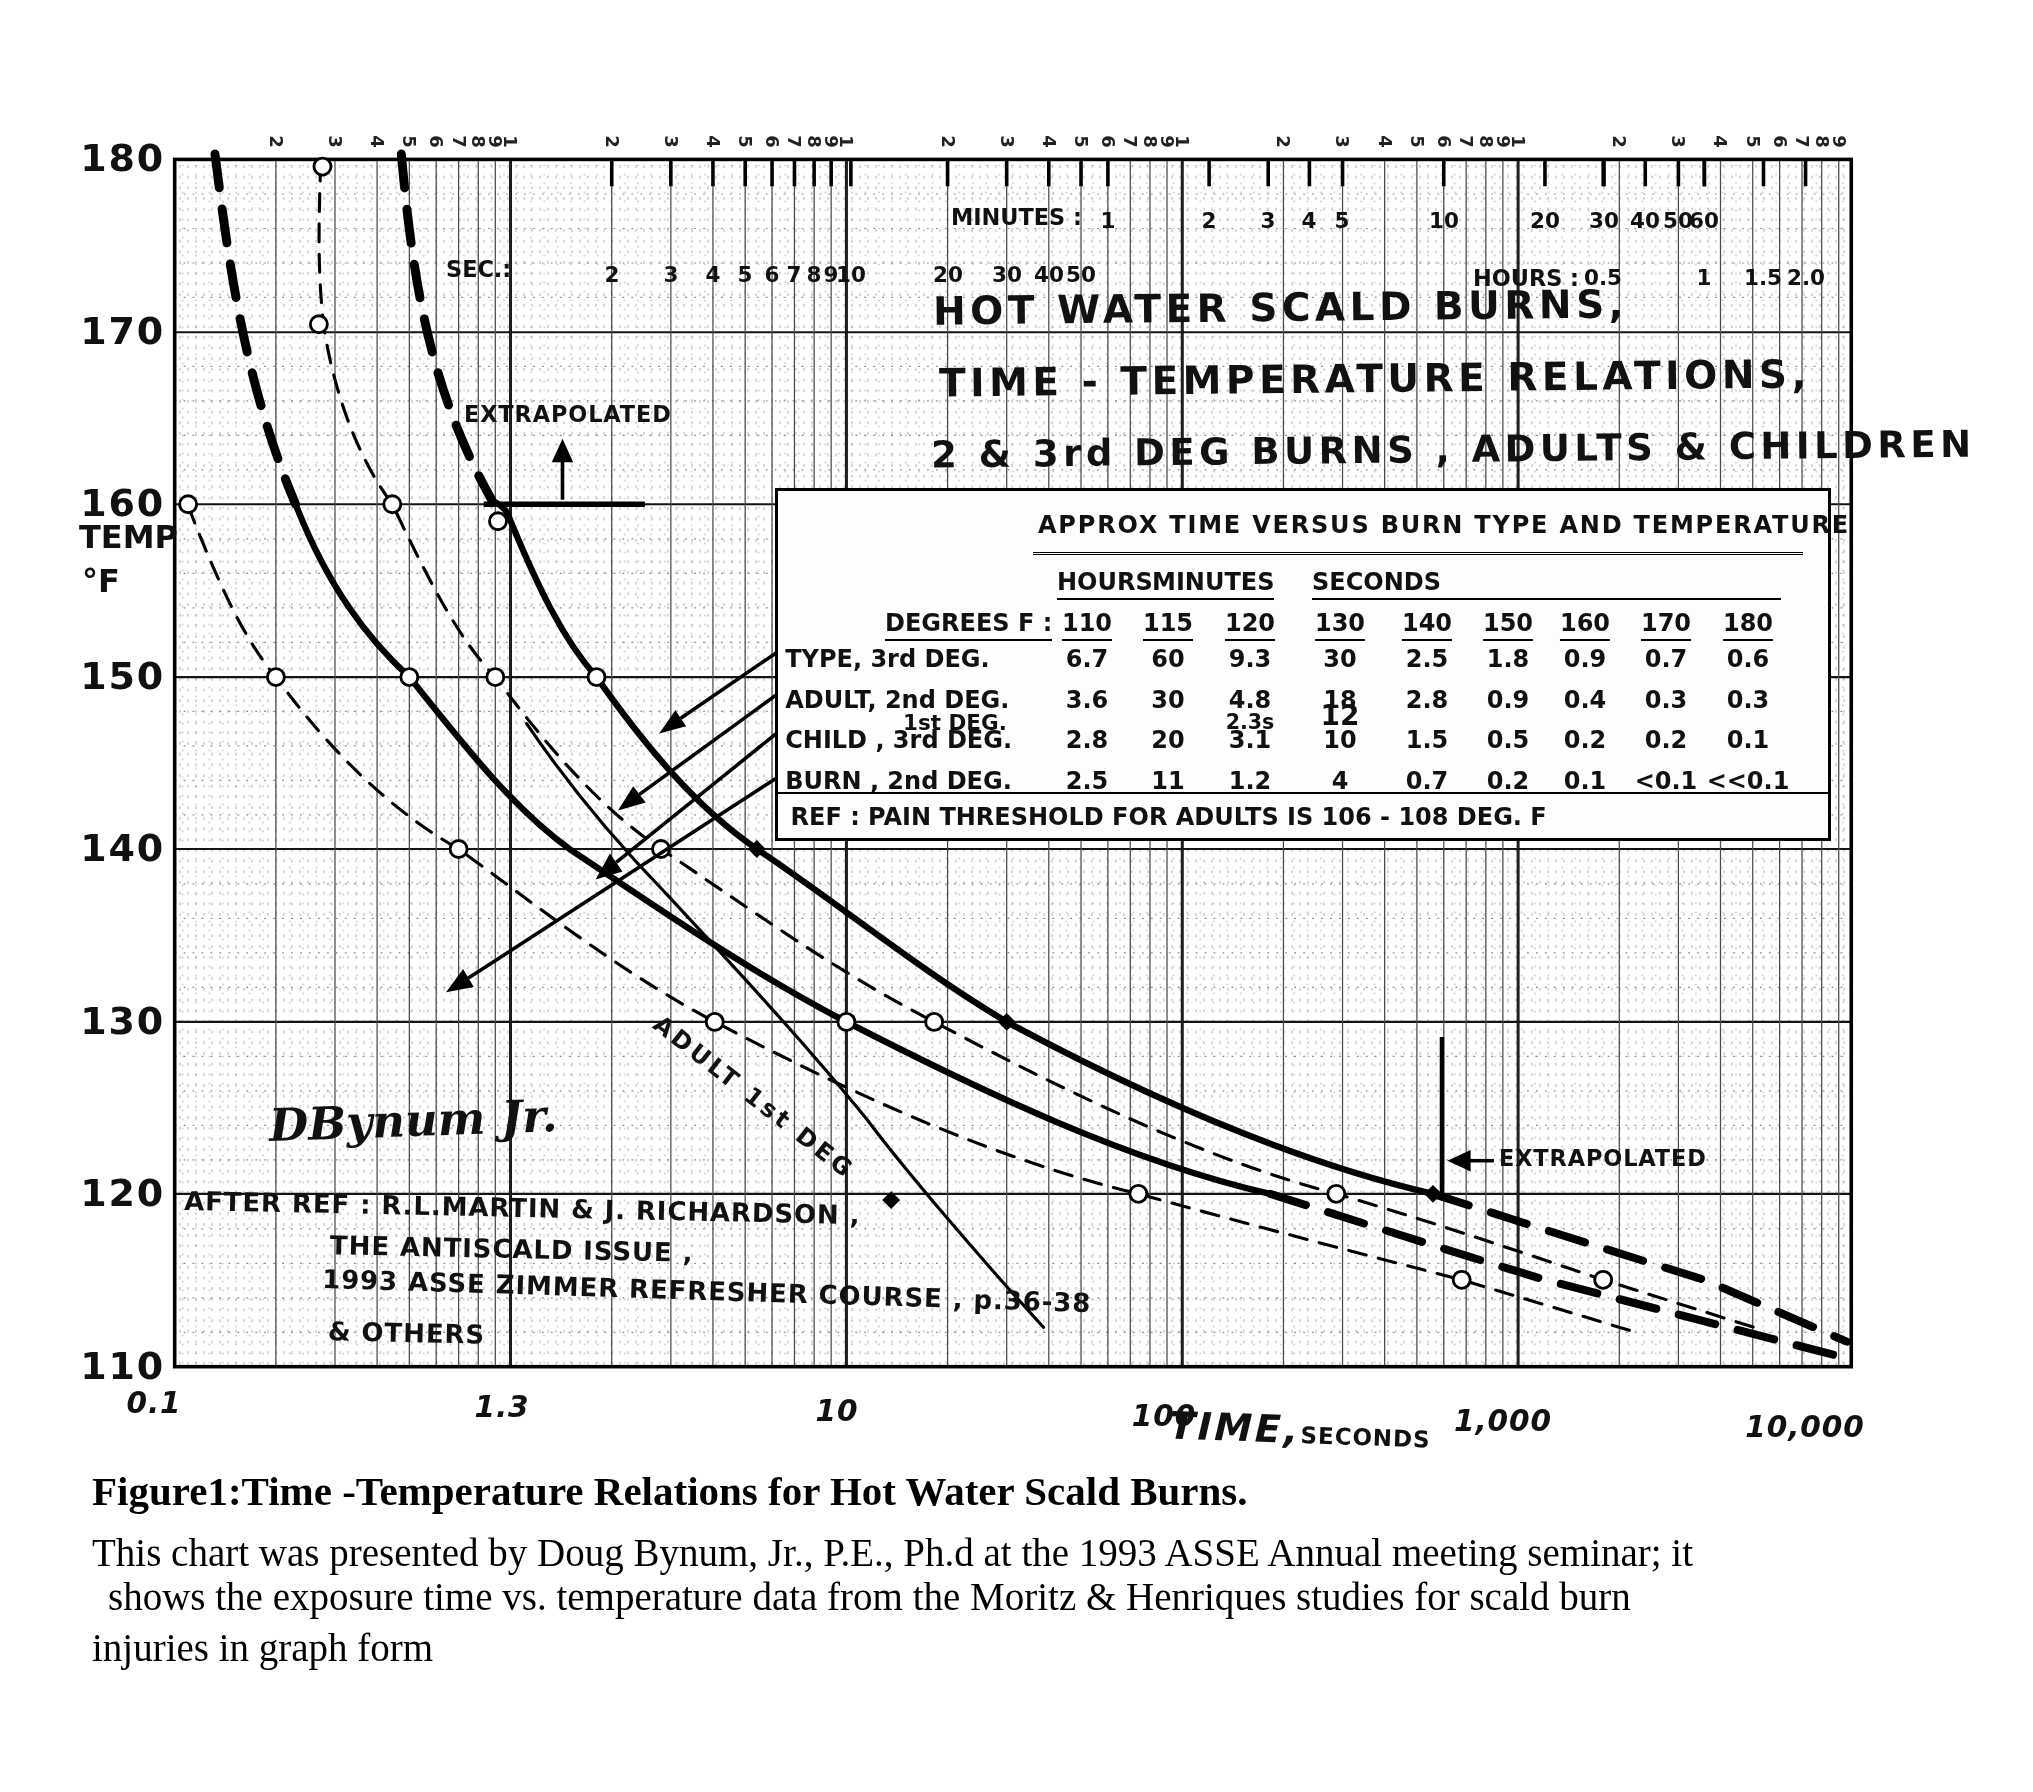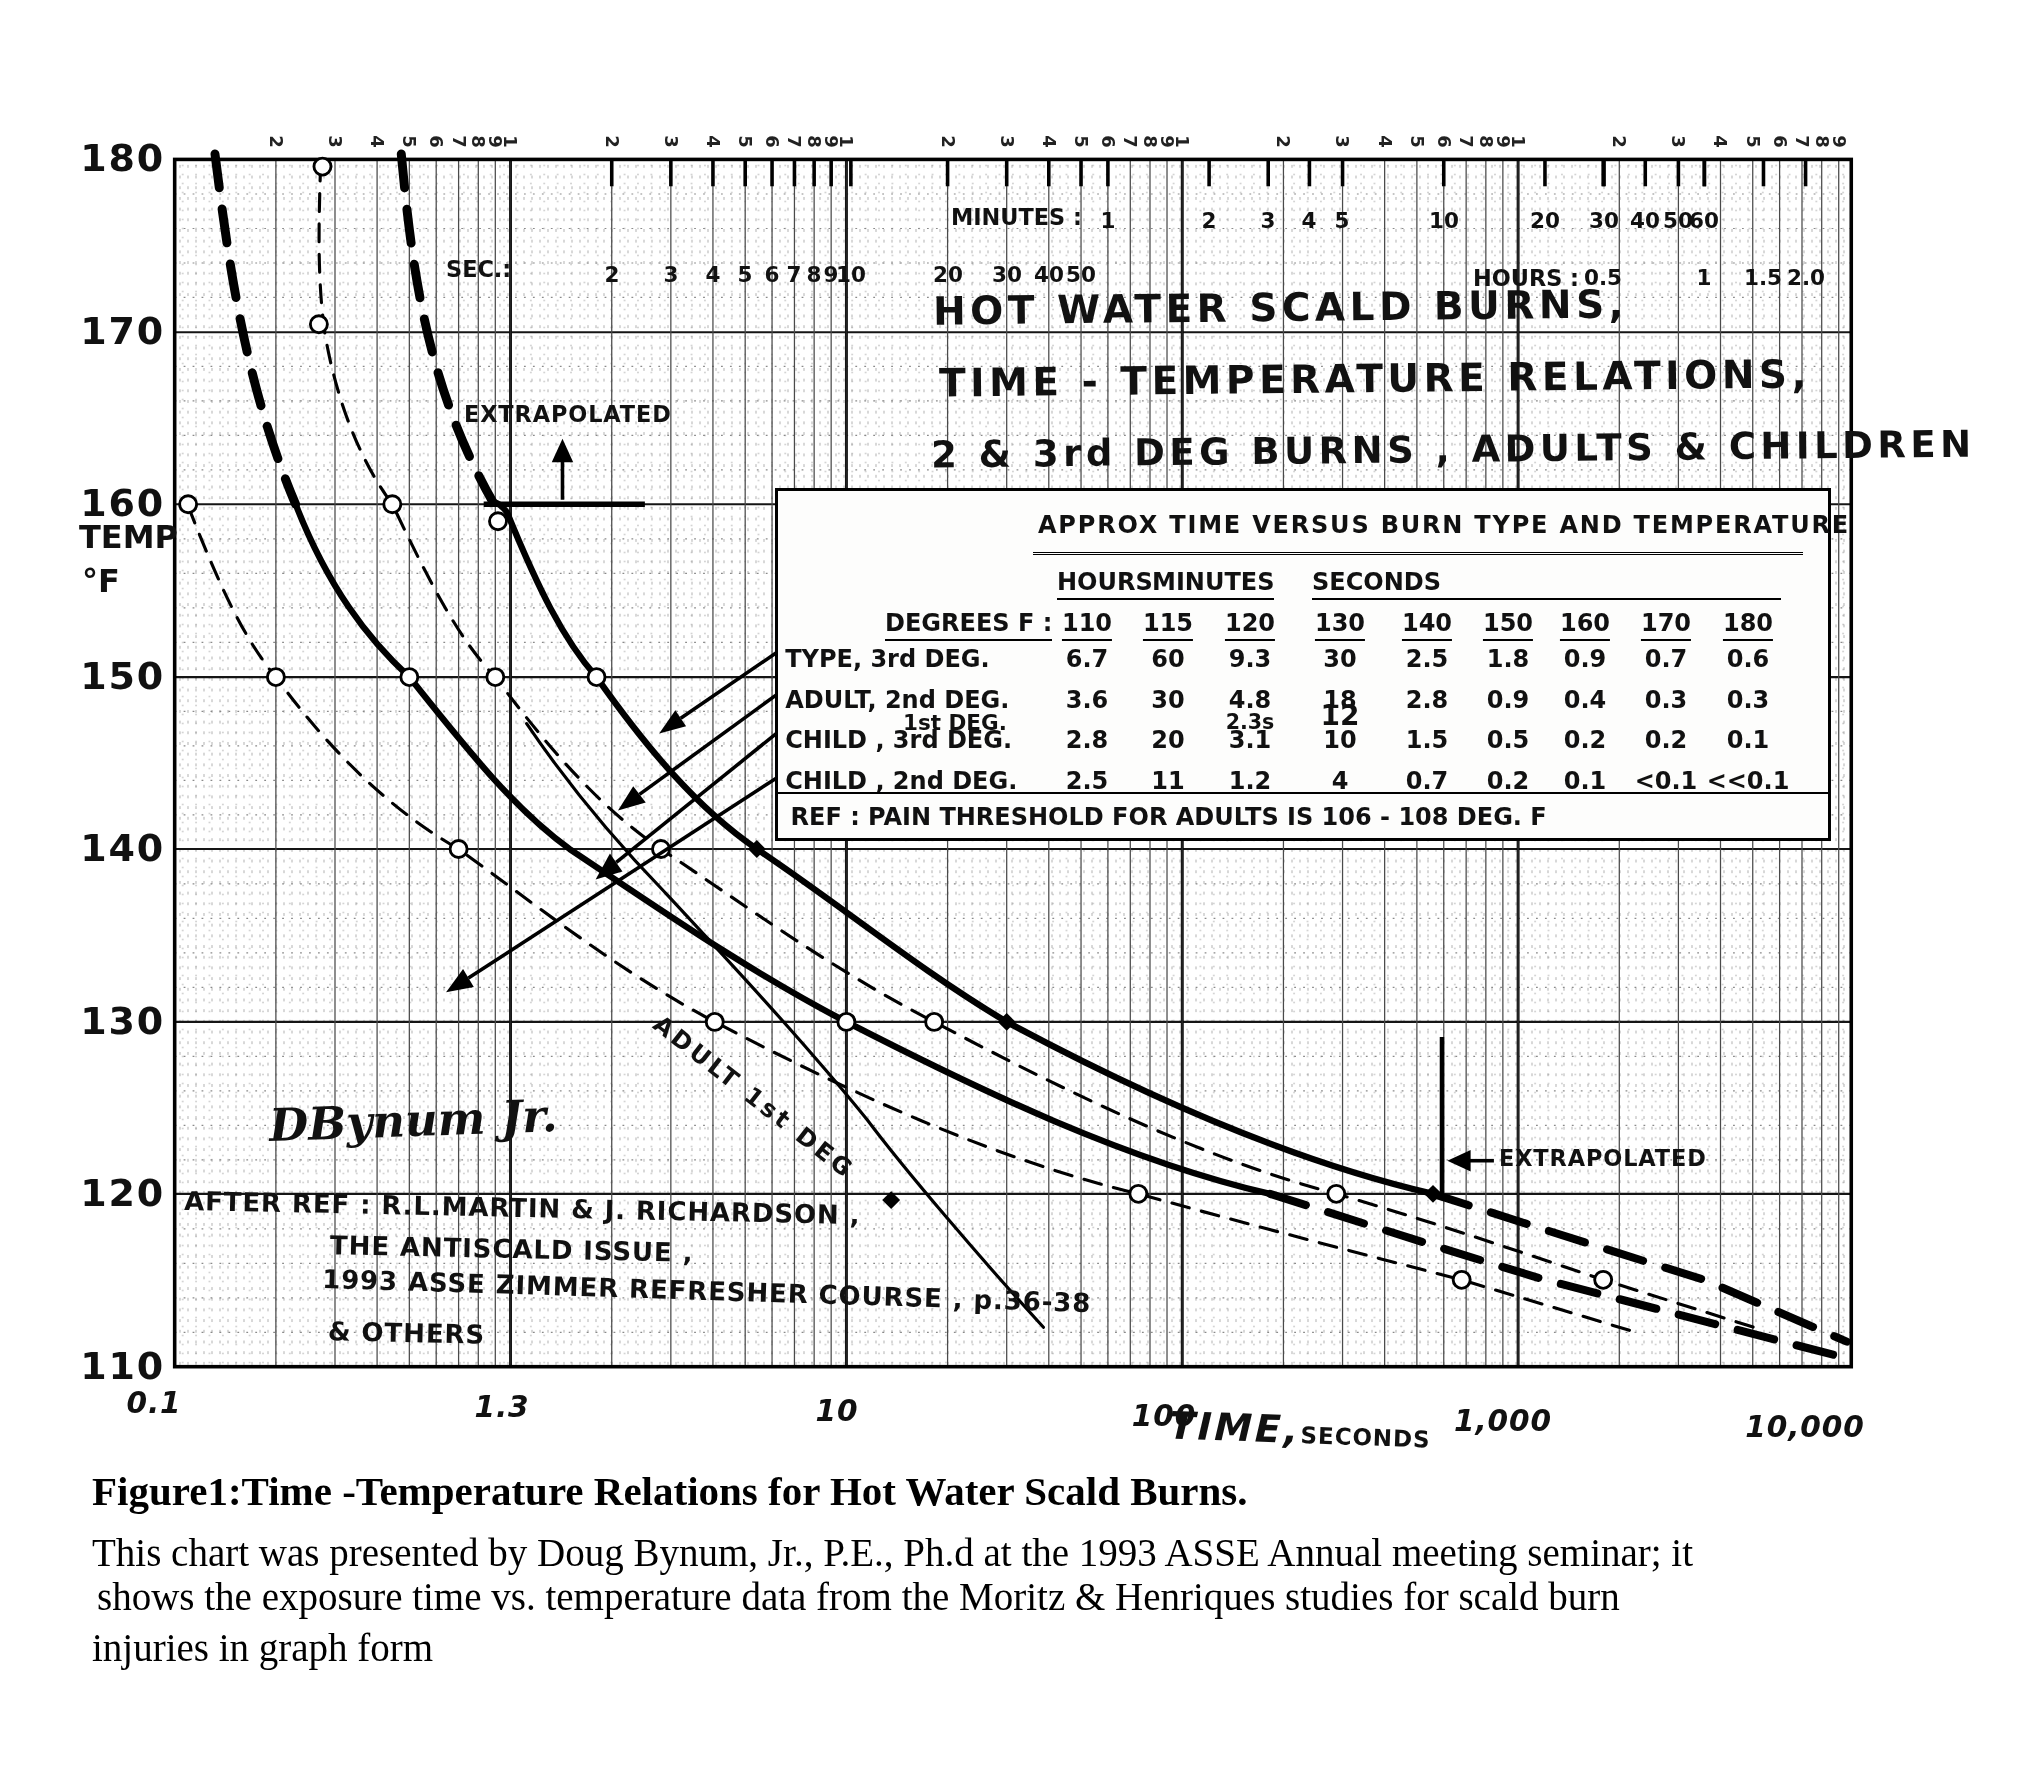--- a/index.html
+++ b/index.html
@@ -386,21 +386,21 @@
       <div class="abs hand tbl " style="left: 7.2px; top: 235px;">CHILD , 3rd DEG.</div>
       <div class="abs hand tbl cellnum" style="left: 309px; top: 235px;">2.8</div>
       <div class="abs hand tbl cellnum" style="left: 390px; top: 235px;">20</div>
       <div class="abs hand tbl cellnum" style="left: 472px; top: 235px;">3.1</div>
       <div class="abs hand tbl cellnum" style="left: 562px; top: 235px;">10</div>
       <div class="abs hand tbl cellnum" style="left: 649px; top: 235px;">1.5</div>
       <div class="abs hand tbl cellnum" style="left: 730px; top: 235px;">0.5</div>
       <div class="abs hand tbl cellnum" style="left: 807px; top: 235px;">0.2</div>
       <div class="abs hand tbl cellnum" style="left: 888px; top: 235px;">0.2</div>
       <div class="abs hand tbl cellnum" style="left: 970px; top: 235px;">0.1</div>
-      <div class="abs hand tbl " style="left: 7.2px; top: 276px;">CHILD , 2nd DEG.</div>
+      <div class="abs hand tbl " style="left: 7.2px; top: 276px;">BURN , 2nd DEG.</div>
       <div class="abs hand tbl cellnum" style="left: 309px; top: 276px;">2.5</div>
       <div class="abs hand tbl cellnum" style="left: 390px; top: 276px;">11</div>
       <div class="abs hand tbl cellnum" style="left: 472px; top: 276px;">1.2</div>
       <div class="abs hand tbl cellnum" style="left: 562px; top: 276px;">4</div>
       <div class="abs hand tbl cellnum" style="left: 649px; top: 276px;">0.7</div>
       <div class="abs hand tbl cellnum" style="left: 730px; top: 276px;">0.2</div>
       <div class="abs hand tbl cellnum" style="left: 807px; top: 276px;">0.1</div>
       <div class="abs hand tbl cellnum" style="left: 888px; top: 276px;">&lt;0.1</div>
       <div class="abs hand tbl cellnum" style="left: 970px; top: 276px;">&lt;&lt;0.1</div>
       <div class="abs" style="left: 0px; top: 301px; width: 1050px; border-bottom: 2.7px solid rgb(0, 0, 0);"></div>
@@ -411,16 +411,16 @@
   <div class="abs hand annot" style="left:1499px;top:1145px;">EXTRAPOLATED</div>
   <div class="abs hand" style="left:665px;top:1010px;font-size:24px;letter-spacing:3.6px;transform:rotate(38deg);transform-origin:left top;">ADULT 1st DEG</div>
   <div class="abs" style="left:269px;top:1094px;font-family:'DejaVu Serif',serif;font-style:italic;font-weight:700;font-size:45px;transform:rotate(-2deg);">DBynum Jr.</div>
   <div class="abs hand afterref" style="left:184px;top:1193px;transform:rotate(1.2deg);">AFTER REF : R.L.MARTIN &amp; J. RICHARDSON ,</div>
   <div class="abs hand afterref" style="left:330px;top:1234px;transform:rotate(1.2deg);">THE ANTISCALD ISSUE ,</div>
   <div class="abs hand afterref" style="left:322px;top:1276px;transform:rotate(1.8deg);">1993 ASSE ZIMMER REFRESHER COURSE , p.36-38</div>
   <div class="abs hand afterref" style="left:328px;top:1318px;transform:rotate(1.2deg);">&amp; OTHERS</div>
 
   <div class="abs cap" style="left:92px;top:1467px;font-size:41px;font-weight:700;">Figure1:Time -Temperature Relations for Hot Water Scald Burns.</div>
   <div class="abs cap" style="left:92px;top:1522px;font-size:39px;margin-top:8px;">This chart was presented by Doug Bynum, Jr., P.E., Ph.d at the 1993 ASSE Annual meeting seminar; it</div>
-  <div class="abs cap" style="left:97px;top:1574px;font-size:39px;">shows the exposure time vs. temperature data from the Moritz &amp; Henriques studies for scald burn</div>
+  <div class="abs cap" style="left:108px;top:1574px;font-size:39px;">shows the exposure time vs. temperature data from the Moritz &amp; Henriques studies for scald burn</div>
   <div class="abs cap" style="left:92px;top:1625px;font-size:39px;">injuries in graph form</div>
 </div>
 
 
 </body></html>

